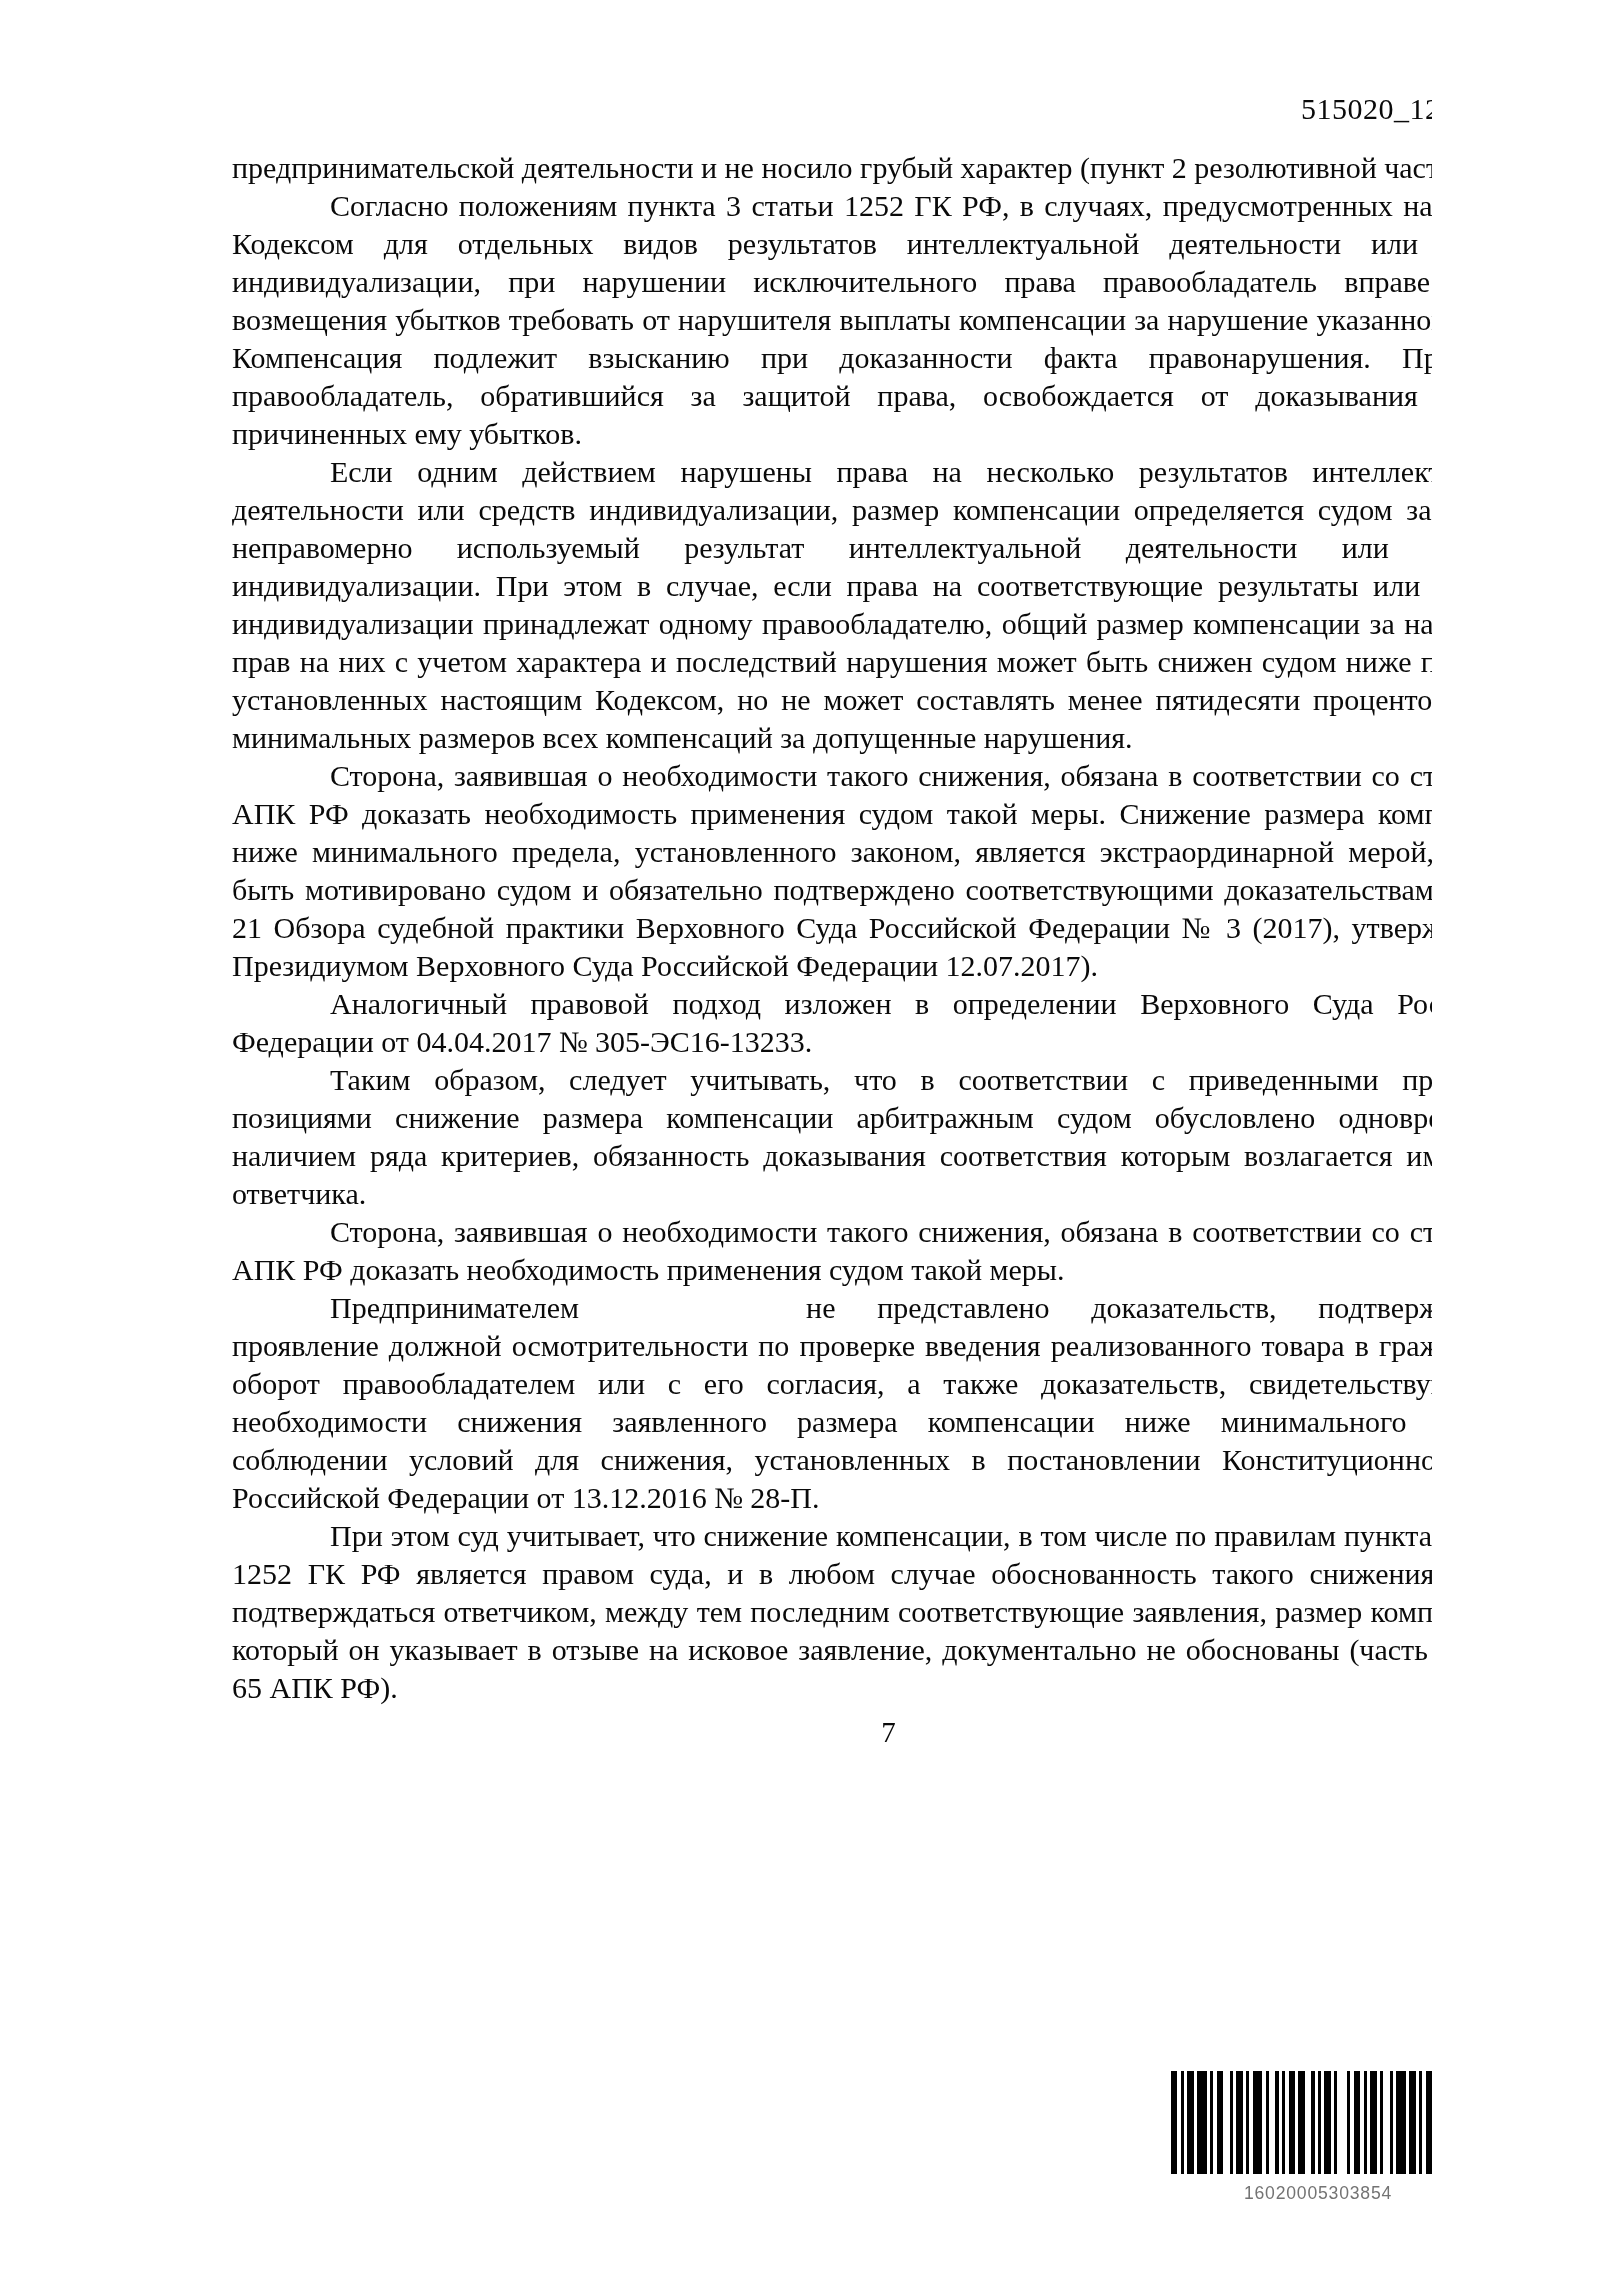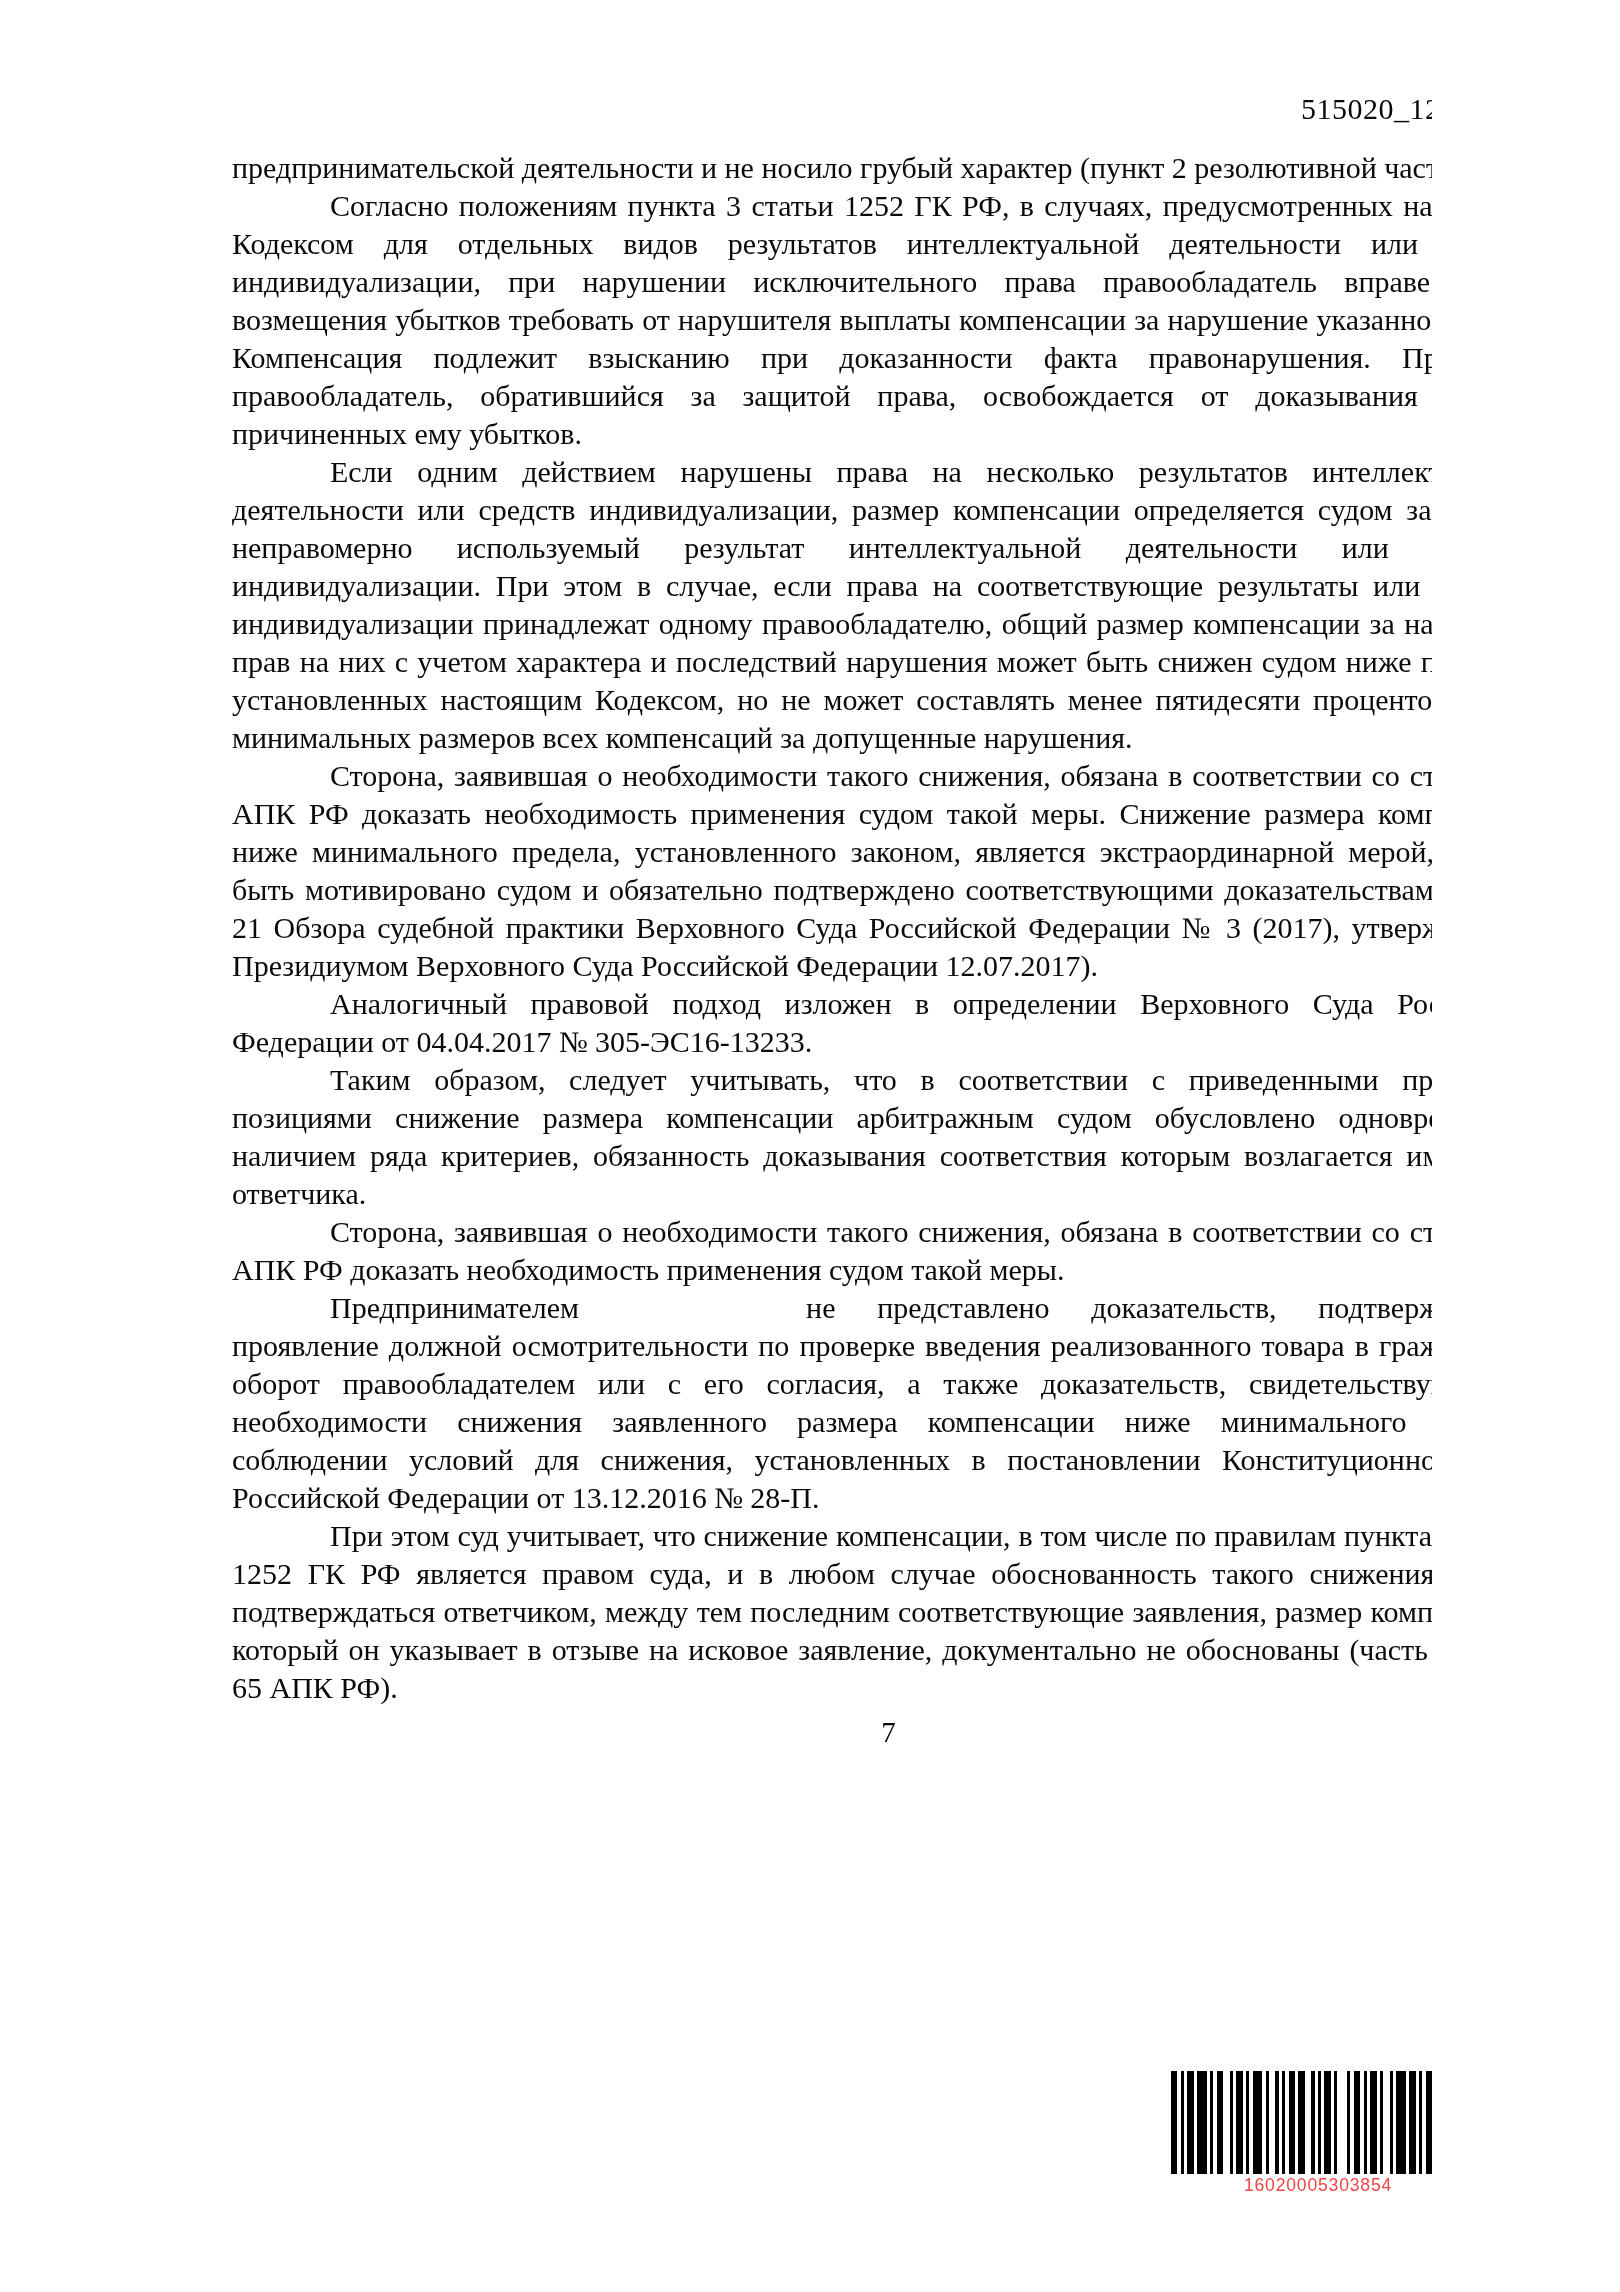--- a/index.html
+++ b/index.html
@@ -49,22 +49,22 @@
     display: flex;
     width: 294px;
     height: 103px;
   }
   .bar { height: 100%; background: #000000; }
   .space { height: 100%; background: #ffffff; }
   .barcode-num {
     font-family: "Liberation Sans", sans-serif;
     font-size: 17.6px;
     letter-spacing: 0.8px;
-    margin-top: 1px;
-    color: #ef4444;
+    margin-top: 9px;
+    color: #737373;
   }
 </style>
 </head>
 <body>
 
 <div class="page">
 
   <div class="doc-number">515020_12995942</div>
 
   <div class="body-text">

